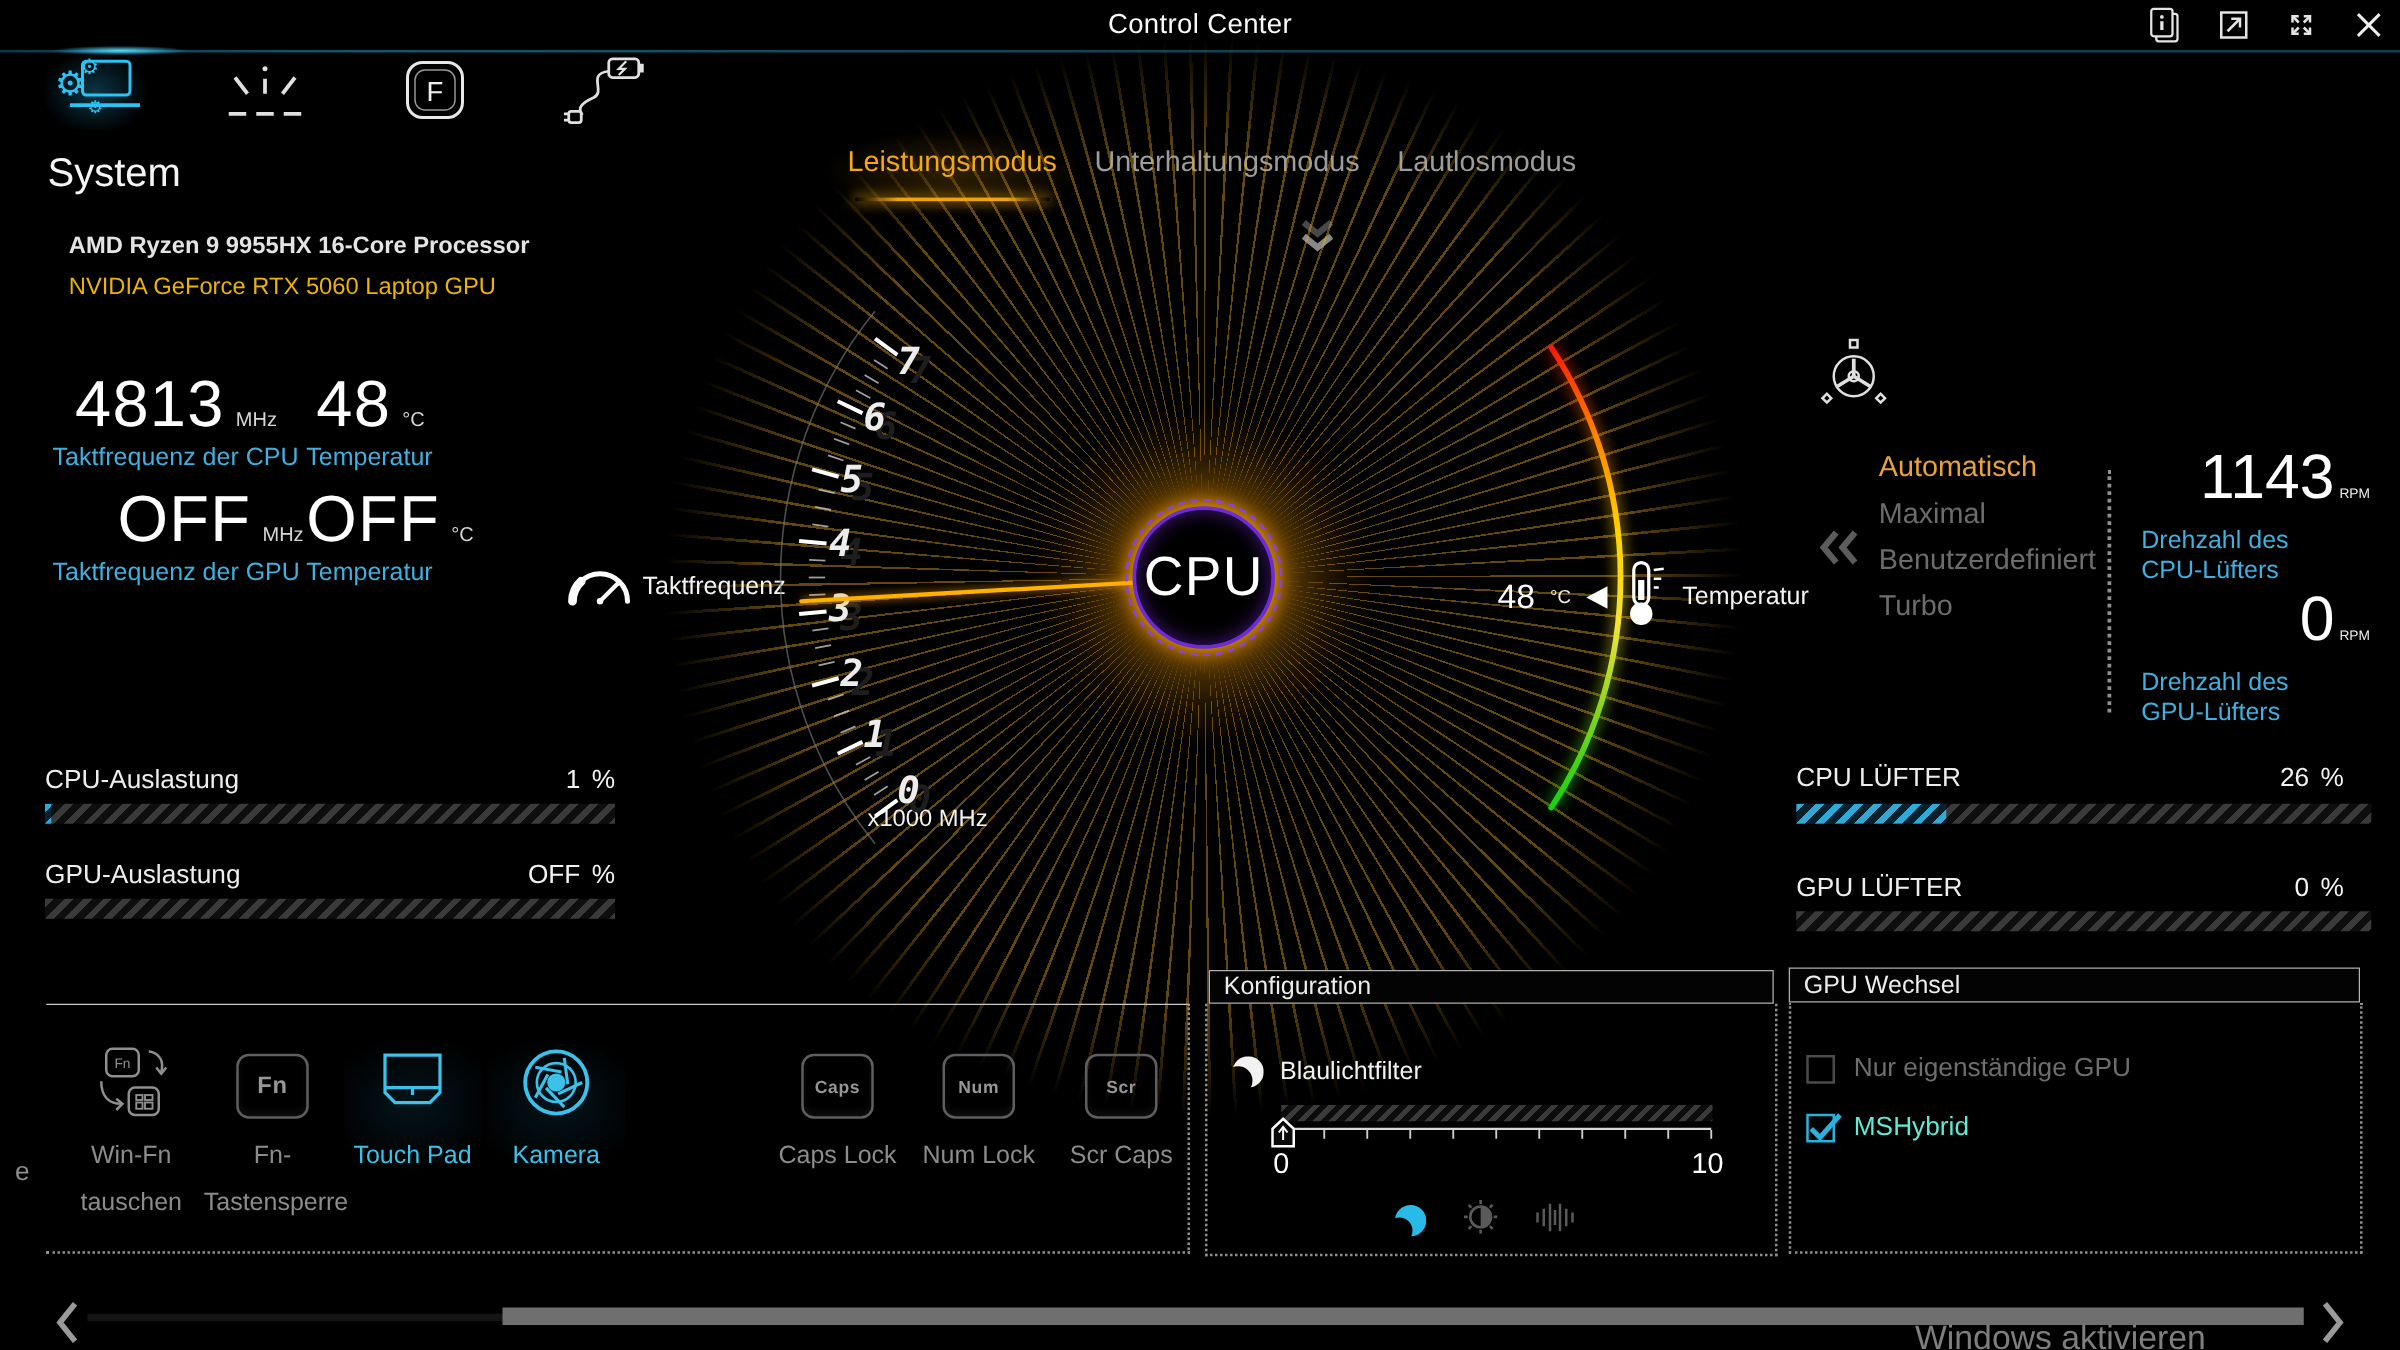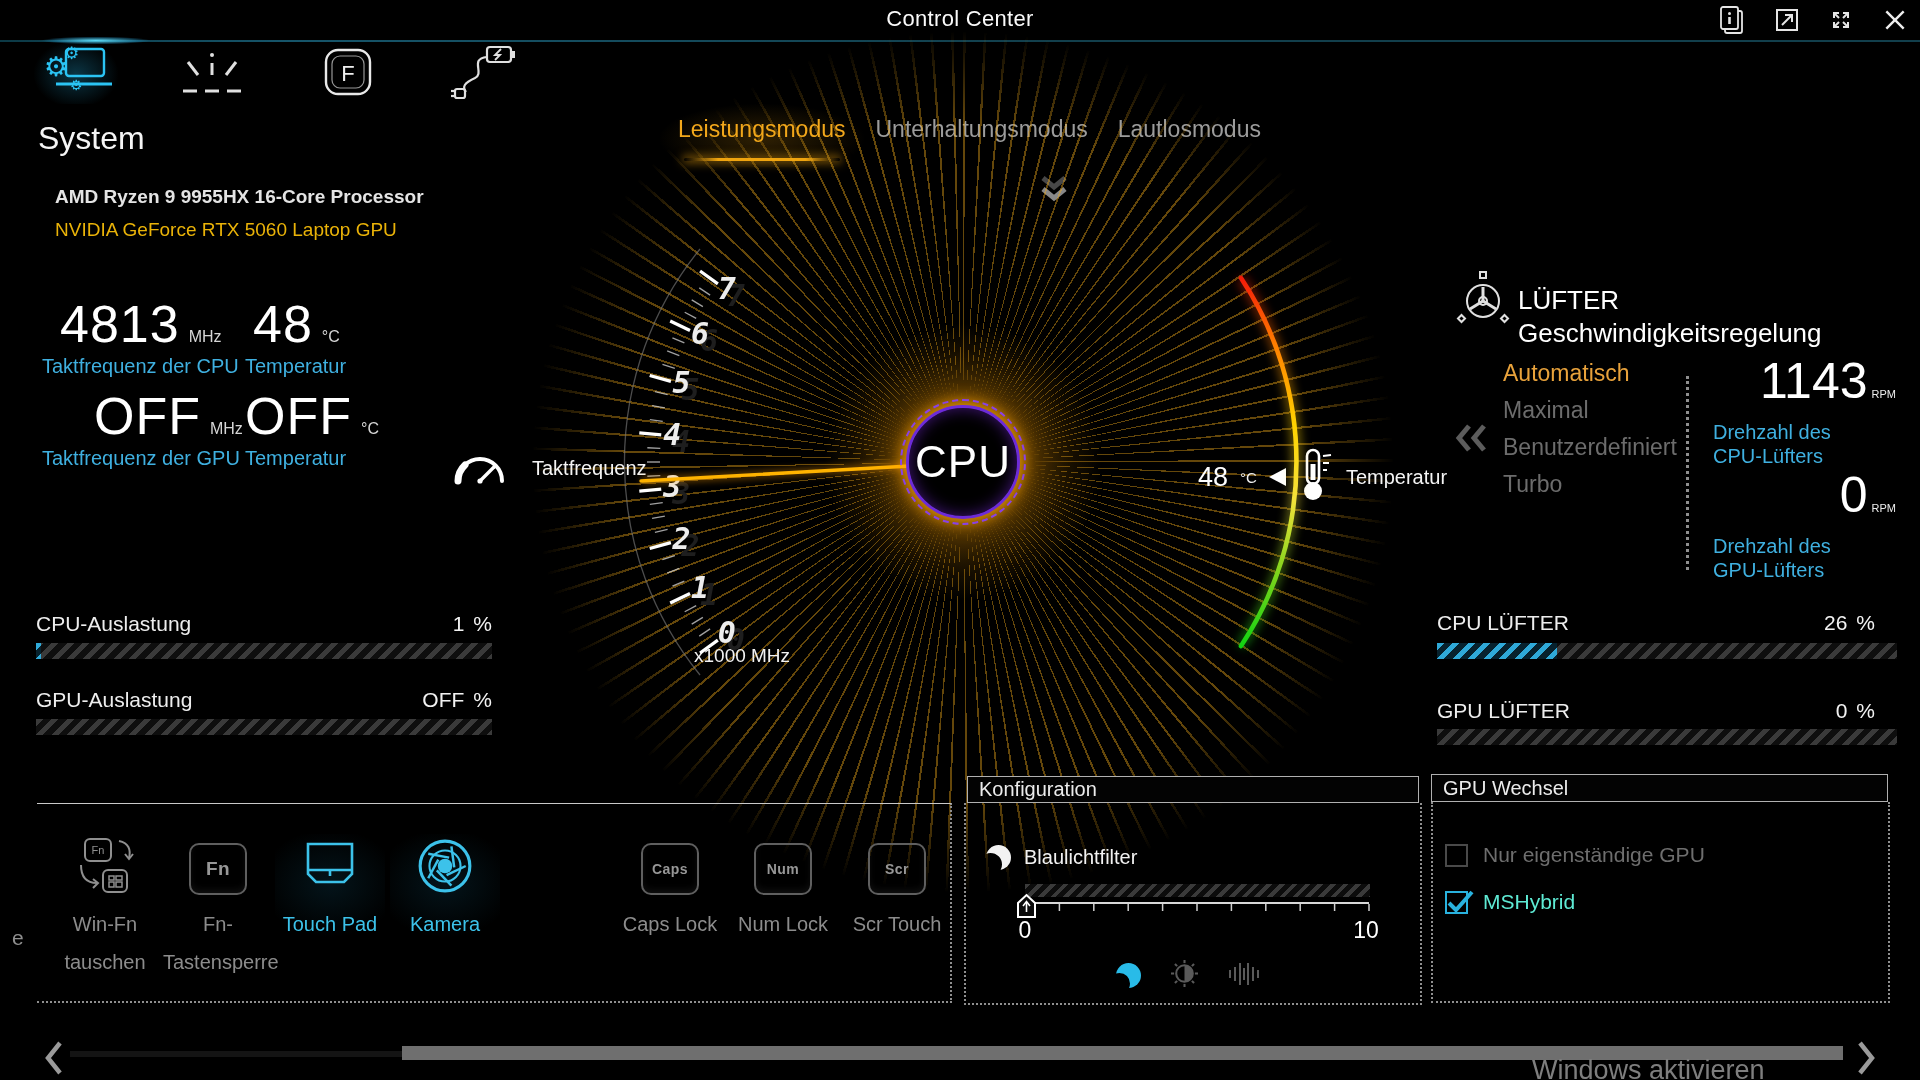--- a/index.html
+++ b/index.html
@@ -65,21 +65,21 @@
     mask:radial-gradient(circle,transparent 0 64px,#000 100px 56%,transparent 71%);}
   #center-glow{left:823px;top:322px;width:280px;height:280px;border-radius:50%;
     background:radial-gradient(circle,rgba(230,150,10,.50),rgba(230,150,10,.16) 46%,transparent 70%);}
   #cpu-circle{left:906px;top:405px;width:108px;height:108px;border-radius:50%;background:#000;
     border:3px solid #6d2bd8;display:flex;align-items:center;justify-content:center;
     font-size:44px;font-weight:300;letter-spacing:1px;color:#fff;z-index:6;
     box-shadow:0 0 16px 3px rgba(255,165,0,.85),0 0 44px 12px rgba(255,160,0,.35),inset 0 0 16px rgba(120,40,220,.55);}
   #cpu-circle::before{content:"";position:absolute;inset:-9px;border-radius:50%;
     border:2px dashed rgba(138,64,242,.95);}
   #x1000{left:694px;top:645px;font-size:19px;color:#f2f2f2;font-weight:300;}
-  #freq-row{left:450px;top:444px;display:flex;gap:26px;align-items:center;font-size:20px;color:#f4f4f4;font-weight:300;}
+  #freq-row{left:450px;top:444px;display:flex;gap:8px;align-items:center;font-size:20px;color:#f4f4f4;font-weight:300;}
   #temp-row{left:1198px;top:448px;display:flex;gap:12px;align-items:center;}
   #temp-row .tval{font-size:27px;color:#fff;font-weight:300;}
   #temp-row .tunit{font-size:15px;color:#eee;}
   .tri-left{width:0;height:0;border-top:9px solid transparent;border-bottom:9px solid transparent;border-right:17px solid #fff;}
   #temp-row .tlabel{font-size:20px;color:#f4f4f4;font-weight:300;}
 
   
   #fan-icon{left:1456px;top:270px;}
   #fan-title{left:1518px;top:284px;font-size:26px;font-weight:300;line-height:33px;color:#fff;}
   #fan-options{left:1503px;top:358px;display:flex;flex-direction:column;font-size:23px;font-weight:300;color:#6c6c6c;}
@@ -348,24 +348,20 @@
       <circle cx="27" cy="31" r="16"></circle>
       <line x1="27" y1="31" x2="27" y2="17" stroke-width="3"></line>
       <line x1="27" y1="31" x2="14" y2="39" stroke-width="3"></line>
       <line x1="27" y1="31" x2="40" y2="39" stroke-width="3"></line>
       <circle cx="27" cy="31" r="4"></circle>
       <rect x="24" y="2" width="6" height="6"></rect>
       <rect x="3" y="46" width="5" height="5" transform="rotate(45 5.5 48.5)"></rect>
       <rect x="46" y="46" width="5" height="5" transform="rotate(45 48.5 48.5)"></rect>
     </svg>
   </div>
-  <div id="fan-title" class="abs">
-    <div>LÜFTER</div>
-    <div>Geschwindigkeitsregelung</div>
-  </div>
   <div id="fan-options" class="abs">
     <div class="fan-opt sel">Automatisch</div>
     <div class="fan-opt">Maximal</div>
     <div class="fan-opt">Benutzerdefiniert</div>
     <div class="fan-opt">Turbo</div>
   </div>
   <div id="fan-chevrons" class="abs">
     <svg width="36" height="28" viewBox="0 0 36 28" fill="none" stroke="#5c5c5c" stroke-width="5">
       <polyline points="15,2 5,14 15,26"></polyline>
       <polyline points="30,2 20,14 30,26"></polyline>
@@ -484,21 +480,21 @@
     <div class="lbl">Num Lock</div>
     <div class="lbl"></div>
   </div>
 
   <div id="tbtn7" class="tool-btn">
     <div class="ticon">
       <div class="key-cap">
           <span>Scr</span>
         </div>
     </div>
-    <div class="lbl">Scr Touch</div>
+    <div class="lbl">Scr Caps</div>
     <div class="lbl"></div>
   </div>
 
   <div id="konfig-header" class="panel-header">
     <span>Konfiguration</span>
   </div>
   <div id="konfig-body" class="panel-body"></div>
   <div id="blau-row" class="abs">
     <span class="moon"></span>
     <span>Blaulichtfilter</span>

